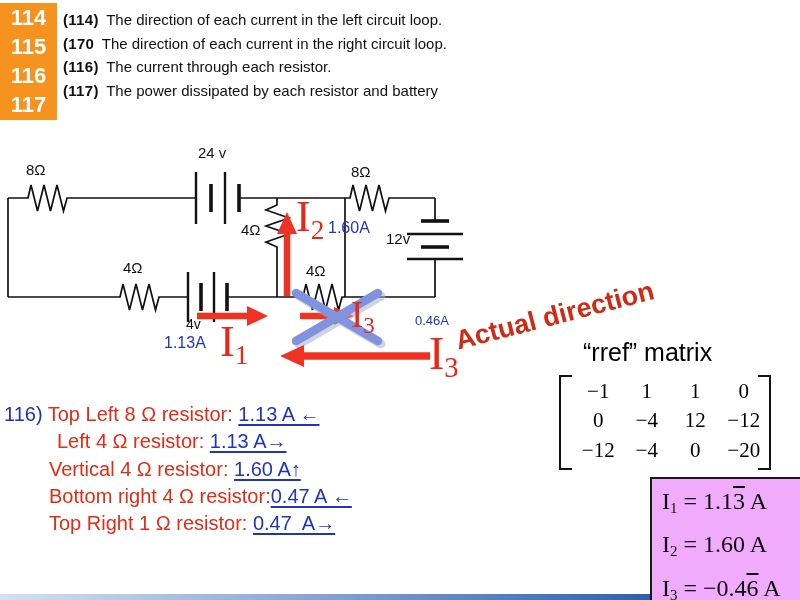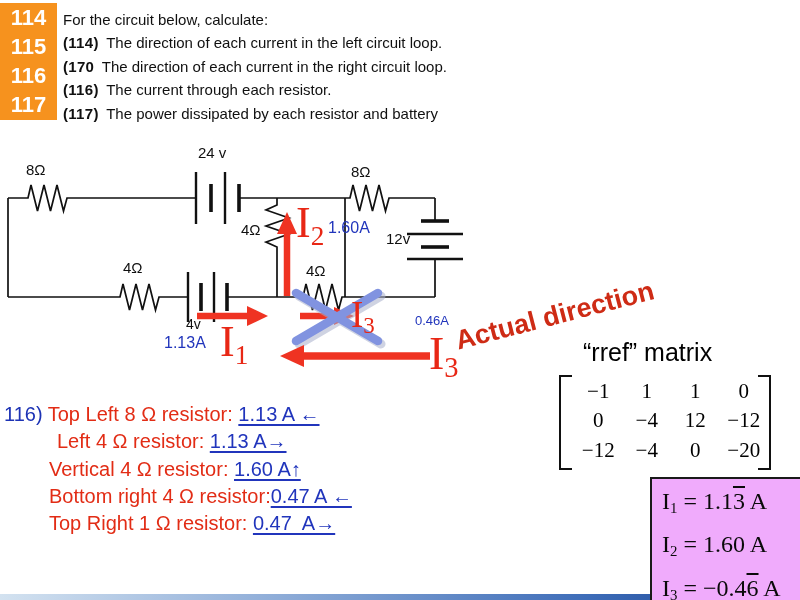--- a/index.html
+++ b/index.html
@@ -57,21 +57,20 @@
 <div class="slide">
 
   <div class="ribbon">
       <div class="rib-num">114</div>
       <div class="rib-num">115</div>
       <div class="rib-num">116</div>
       <div class="rib-num">117</div>
     </div>
 
   <div class="problem-text">
-    <div class="p-intro">For the circuit below, calculate:</div>
     <div>
         <div class="p-item"><b>(114)</b><span> The direction of each current in the left circuit loop.</span></div>
         <div class="p-item"><b>(170</b><span> The direction of each current in the right circuit loop.</span></div>
         <div class="p-item"><b>(116)</b><span> The current through each resistor.</span></div>
         <div class="p-item"><b>(117)</b><span> The power dissipated by each resistor and battery</span></div>
       </div>
   </div>
 
   <svg class="circuit" width="800" height="600" viewBox="0 0 800 600">
     <g stroke="#111" stroke-width="1.7" fill="none">
@@ -151,21 +150,21 @@
   <span class="clabel" style="left:386px;top:230px;">12v</span>
   <span class="clabel" style="left:123px;top:259px;">4Ω</span>
   <span class="clabel" style="left:186px;top:316px;font-size:14px;">4v</span>
   <span class="clabel" style="left:306px;top:262px;">4Ω</span>
 
   <span class="bluev" style="left:164px;top:334px;">1.13A</span>
   <span class="bluev" style="left:328px;top:219px;">1.60A</span>
   <span class="bluev" style="left:415px;top:313px;font-size:13px;">0.46A</span>
 
   <span class="ilabel" style="left:220px;top:320px;font-size:44px;"><span>I</span><sub>1</sub></span>
-  <span class="ilabel" style="left:296px;top:201px;font-size:44px;"><span>I</span><sub>2</sub></span>
+  <span class="ilabel" style="left:296px;top:195px;font-size:44px;"><span>I</span><sub>2</sub></span>
   <span class="ilabel" style="left:351px;top:296px;font-size:37px;"><span>I</span><sub>3</sub></span>
   <span class="ilabel" style="left:429px;top:331px;font-size:46px;"><span>I</span><sub>3</sub></span>
 
   <div class="actual-dir">Actual direction</div>
 
   <div class="answers">
       <div class="ans-line idx0"><span class="ans-prefix">116) </span><span class="ans-label">Top Left 8 Ω resistor: </span><span class="ans-value">1.13 A ←</span></div>
       <div class="ans-line idx1"><span class="ans-label">Left 4 Ω resistor: </span><span class="ans-value">1.13 A→</span></div>
       <div class="ans-line idx2"><span class="ans-label">Vertical 4 Ω resistor: </span><span class="ans-value">1.60 A↑</span></div>
       <div class="ans-line idx3"><span class="ans-label">Bottom right 4 Ω resistor:</span><span class="ans-value">0.47 A ←</span></div>

